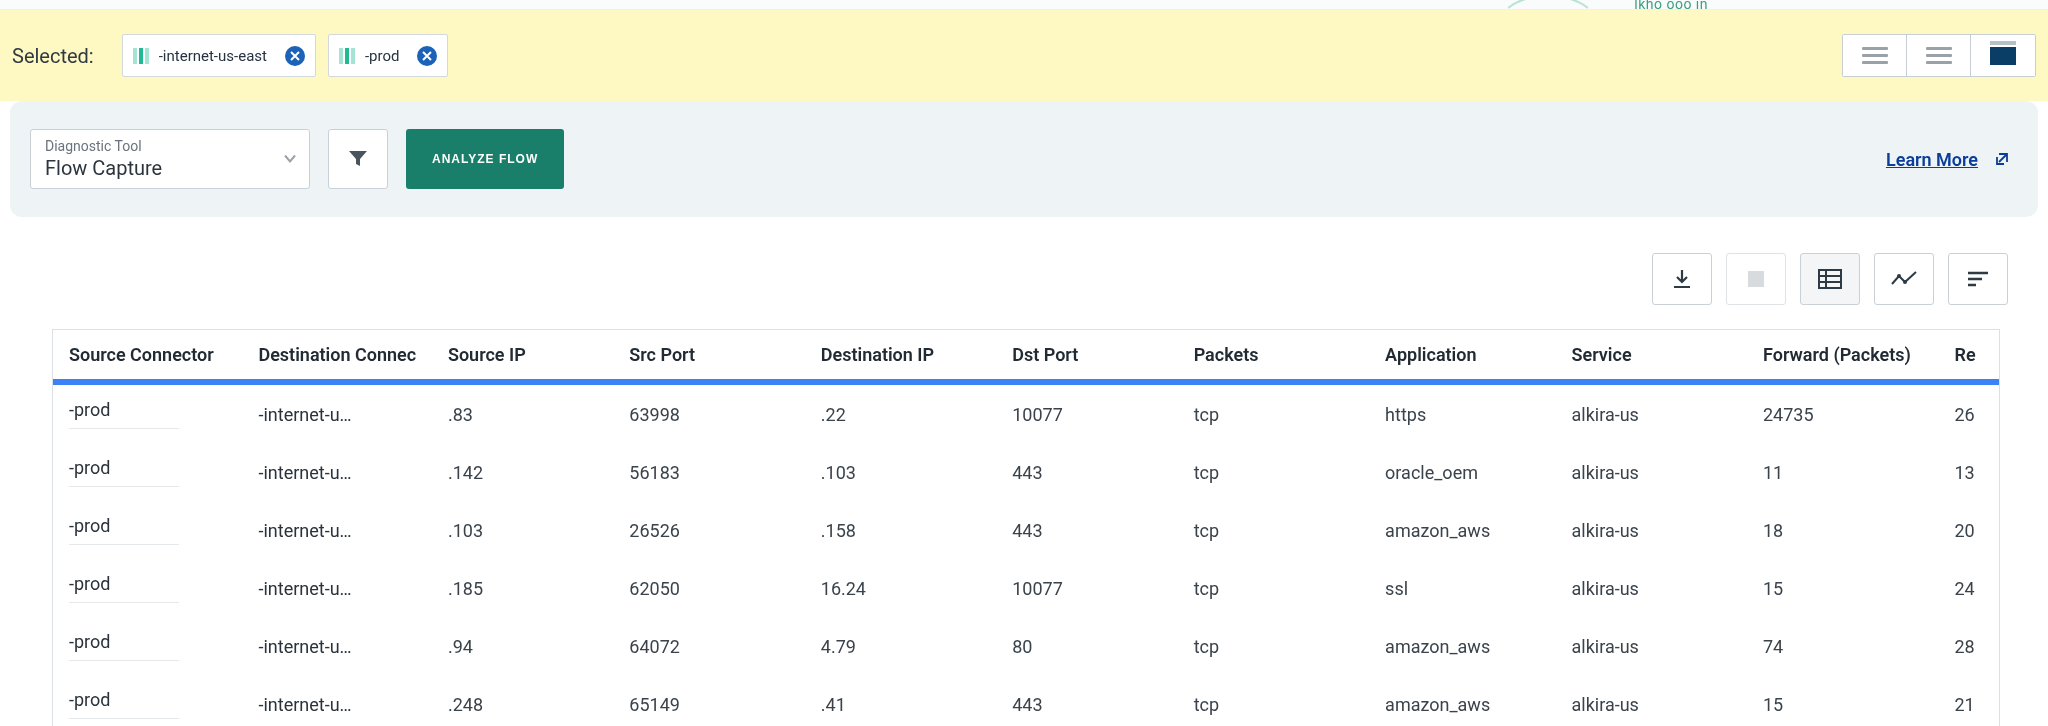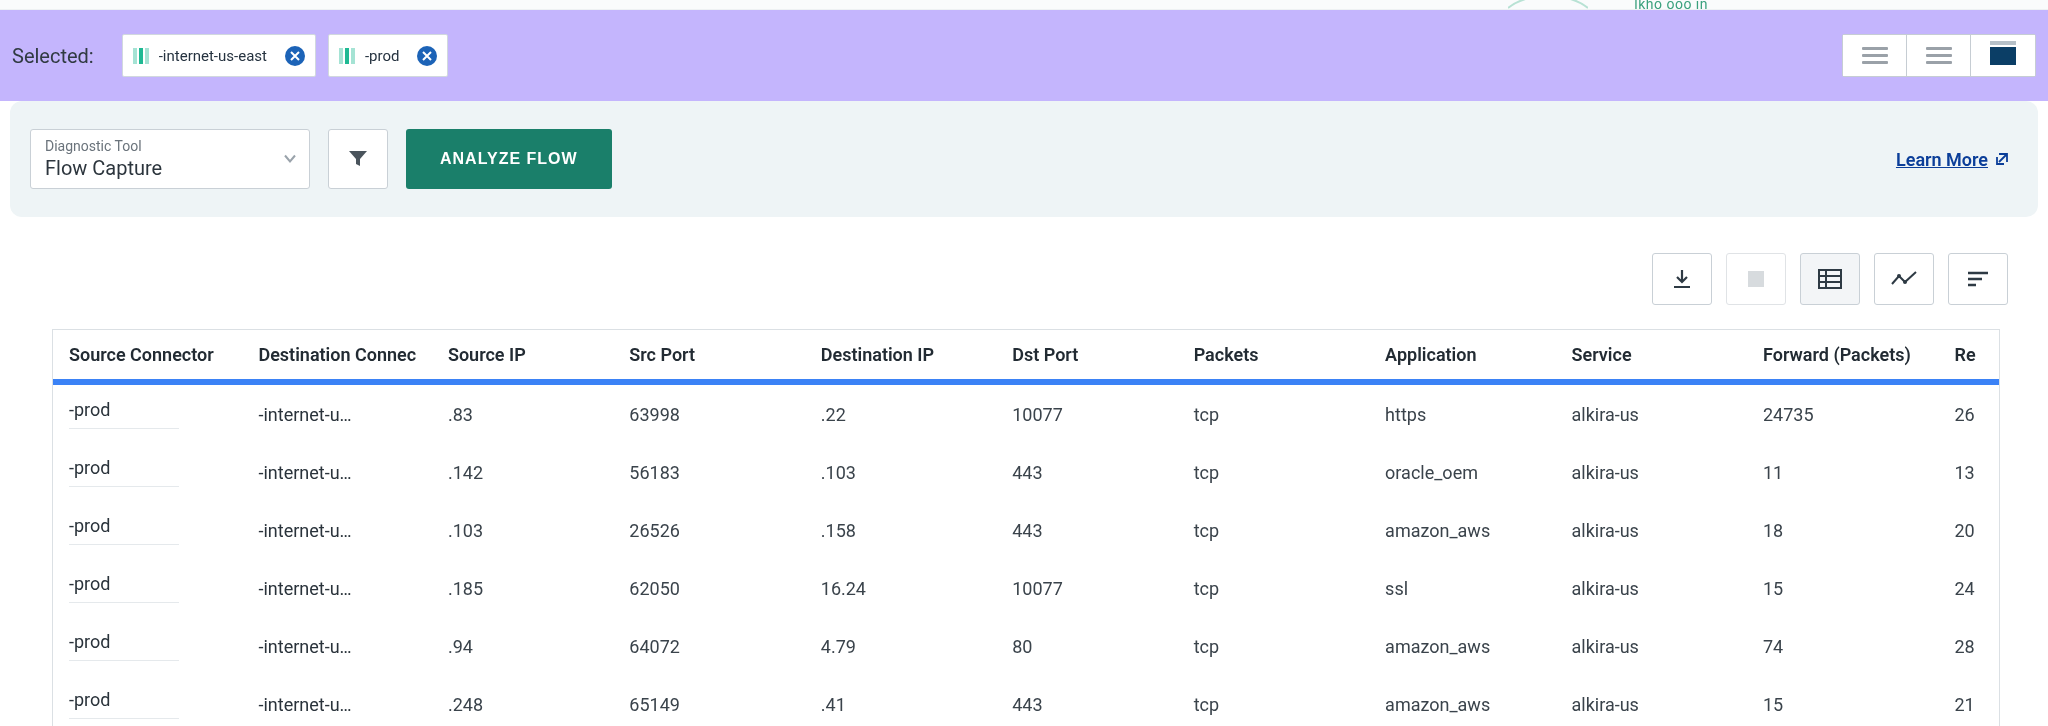--- a/index.html
+++ b/index.html
@@ -4,21 +4,21 @@
   <style>
     * { box-sizing: border-box; margin: 0; padding: 0; }
     body { font-family: -apple-system, BlinkMacSystemFont, "Segoe UI", Roboto, sans-serif; background: #fff; color: #1a2733; font-size: 18px; }
 
     
     .topline { height: 10px; background: #fafbfc; border-bottom: 1px solid #eef1f3; position: relative; }
     .topline .hint { position: absolute; right: 340px; top: -4px; font-size: 14px; color: #3aa07d; letter-spacing: 0.5px; }
     .topline .swoosh { position: absolute; right: 460px; top: -4px; width: 80px; height: 14px; }
 
     
-    .selected-bar { display: flex; align-items: center; padding: 24px 12px 24px 12px; background: #c4b5fd; }
+    .selected-bar { display: flex; align-items: center; padding: 24px 12px 24px 12px; background: #fef9c3; }
     .selected-bar .label { font-size: 20px; color: #303a42; margin-right: 28px; }
     .chips { display: flex; gap: 12px; }
     .chip { display: inline-flex; align-items: center; gap: 10px; border: 1px solid #d1d8de; border-radius: 2px; padding: 4px 10px 4px 10px; height: 43px; background: #fff; }
     .chip .ic { display: inline-flex; align-items: center; gap: 2px; }
     .chip .ic span { display: inline-block; width: 4px; height: 16px; background: #1fb993; }
     .chip .ic span.l { opacity: .4; }
     .chip .txt { color: #263340; font-size: 15px; white-space: nowrap; }
     .chip .rm { display: inline-flex; align-items: center; justify-content: center; width: 20px; height: 20px; border-radius: 50%; background: #1c63b7; color: #fff; margin-left: 8px; }
     .chip .rm svg { width: 10px; height: 10px; }
 
@@ -37,22 +37,22 @@
     .panel { margin: 0 10px 14px 10px; background: #eef4f6; padding: 28px 28px 28px 20px; border-radius: 12px; display: flex; align-items: center; gap: 18px; }
     .sel { height: 60px; background: #fff; border: 1px solid #c9d0d6; border-radius: 3px; display: flex; align-items: center; padding: 6px 14px; position: relative; }
     .sel.diag { width: 280px; }
     .sel.seg { width: 280px; }
     .sel .col { display: flex; flex-direction: column; gap: 2px; }
     .sel .tiny { font-size: 14px; color: #6a737b; }
     .sel .val { font-size: 20px; color: #2c353d; }
     .sel .globe { margin-right: 10px; display: inline-flex; }
     .sel .chev { position: absolute; right: 12px; top: 50%; transform: translateY(-50%); color: #9aa3ab; }
     .iconbtn { width: 60px; height: 60px; background: #fff; border: 1px solid #c9d0d6; border-radius: 3px; display: flex; align-items: center; justify-content: center; cursor: pointer; }
-    .primary { height: 60px; padding: 0 34px; background: #1a7f6a; color: #fff; border: none; border-radius: 3px; font-weight: 700; letter-spacing: 1px; font-size: 16px; cursor: pointer; }
-    .learn { margin-left: auto; color: #0b3e99; font-weight: 600; text-decoration: underline; font-size: 18px; display: inline-flex; align-items: center; gap: 6px; }
+    .primary { height: 60px; padding: 0 26px; background: #1a7f6a; color: #fff; border: none; border-radius: 3px; font-weight: 700; letter-spacing: 1px; font-size: 12px; cursor: pointer; }
+    .learn { margin-left: auto; color: #0b3e99; font-weight: 600; text-decoration: underline; font-size: 18px; display: inline-flex; align-items: center; gap: 16px; }
 
     
     .card { margin: 0 30px 30px 30px; background: #fff; border-radius: 3px; }
     .card .toolbar { display: flex; justify-content: flex-end; gap: 14px; padding: 22px 10px 10px 10px; }
     .tbtn { width: 60px; height: 52px; border: 1px solid #c9d0d6; border-radius: 3px; background: #fff; display: flex; align-items: center; justify-content: center; cursor: pointer; position: relative; }
     .tbtn.disabled { border-color: #e0e3e6; cursor: default; }
     .tbtn.disabled .sq { width: 16px; height: 16px; background: #d7dbde; }
     .tbtn.active { background: #f3f5f7; }
 
     

